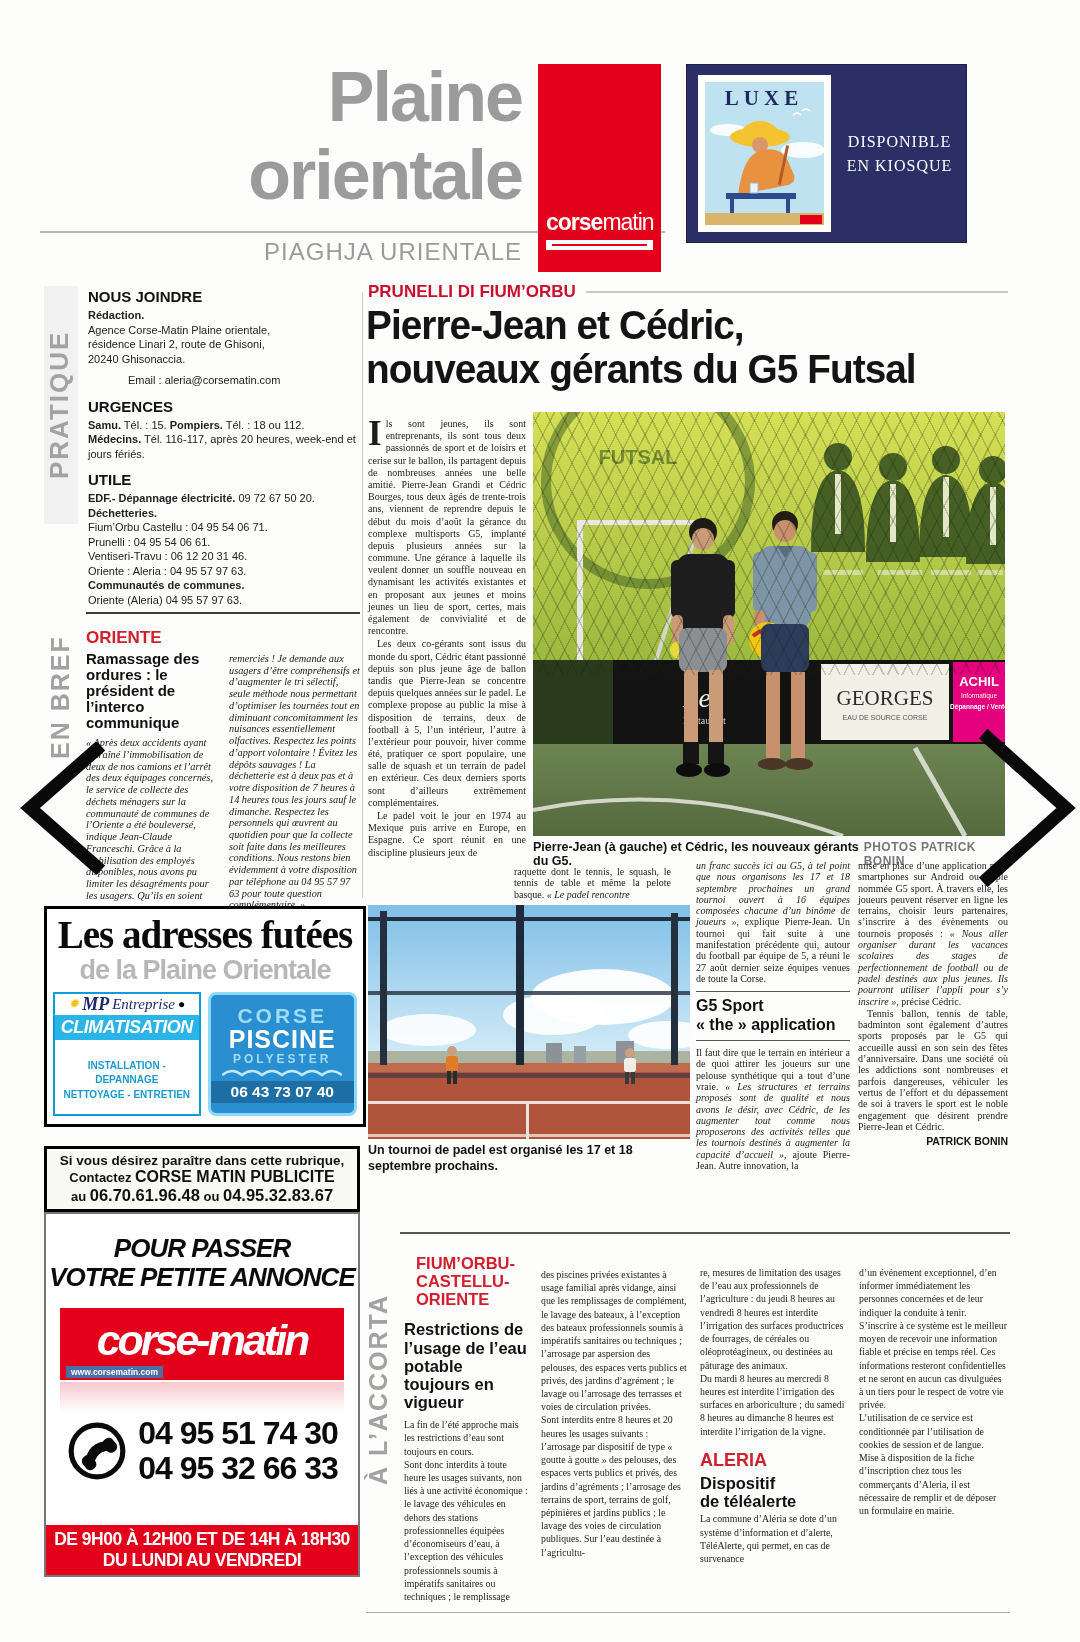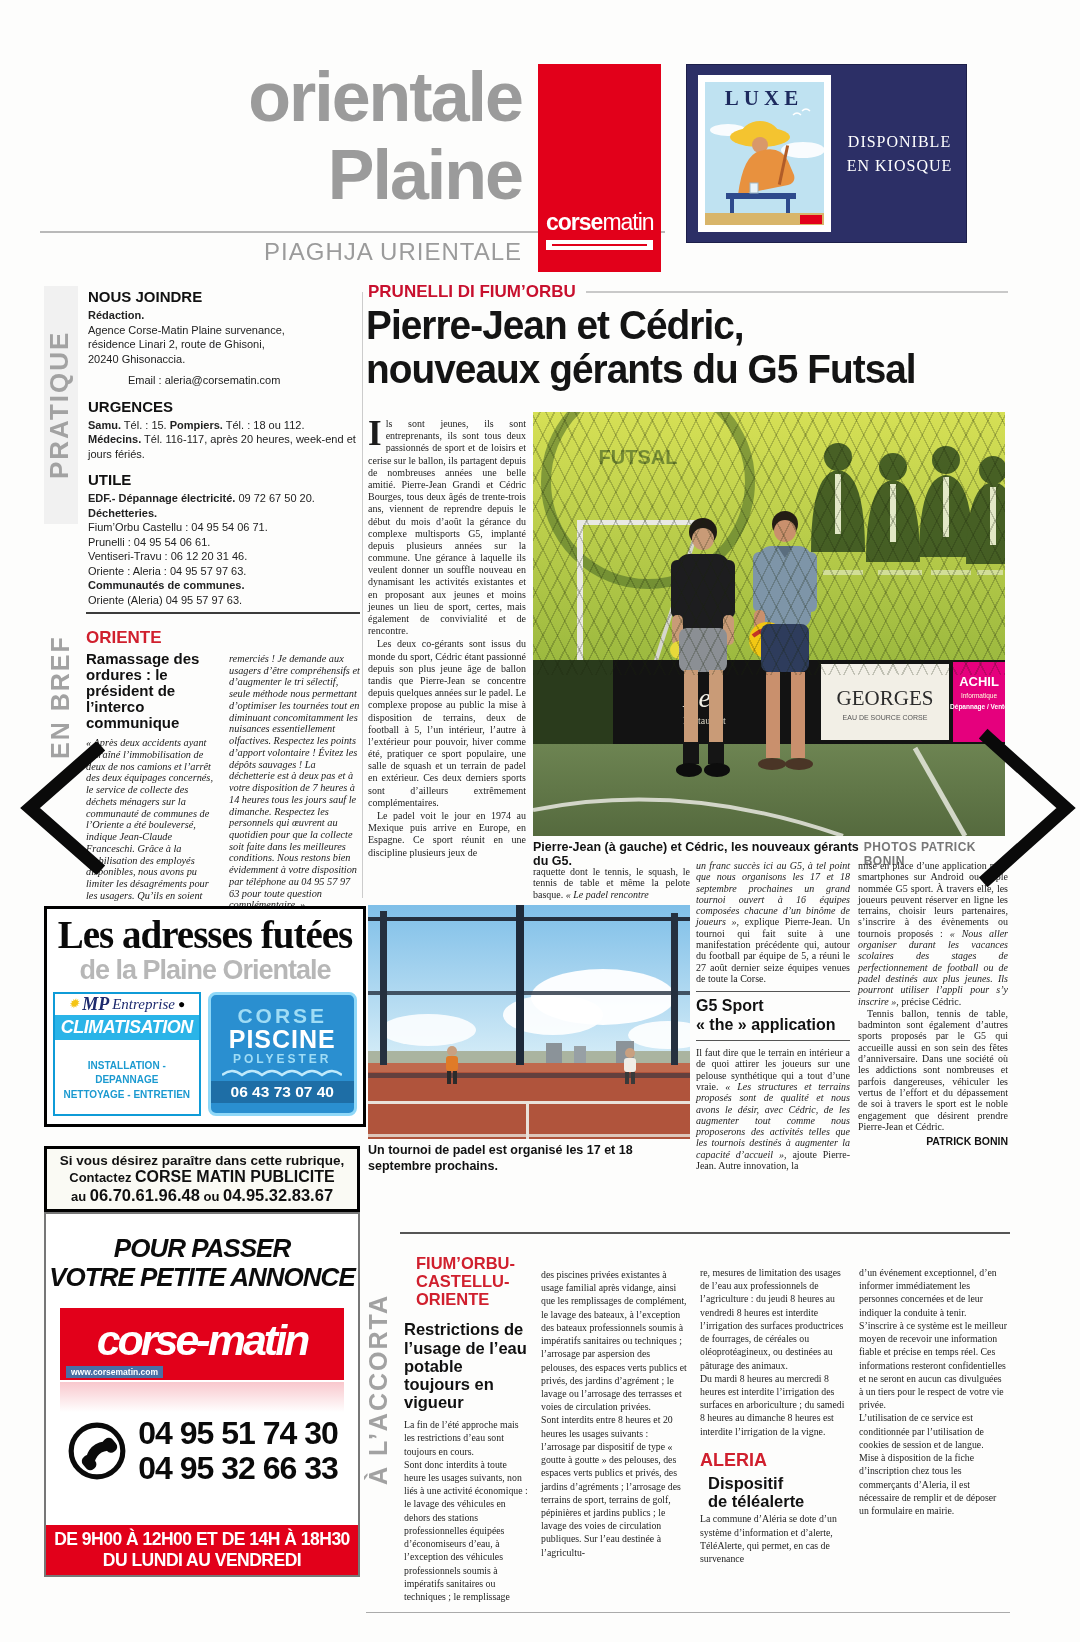--- a/index.html
+++ b/index.html
@@ -98,57 +98,57 @@
   .dropcap{float:left;font-family:"Liberation Serif",serif;font-weight:700;font-size:35px;
     line-height:.82;padding:2px 4px 0 0;}
   #main-photo{position:absolute;left:533px;top:412px;width:472px;height:424px;overflow:hidden;}
   .netting{position:absolute;left:0;top:0;width:100%;height:62%;
     background:repeating-linear-gradient(63deg,rgba(25,35,10,.22) 0 1.5px,transparent 1.5px 13px),
                repeating-linear-gradient(-63deg,rgba(25,35,10,.22) 0 1.5px,transparent 1.5px 13px);}
   #caption-row{position:absolute;left:533px;top:840px;width:472px;display:flex;
     justify-content:space-between;align-items:baseline;}
   .photo-cap{font-size:12.5px;font-weight:800;color:#111;}
   .photo-credit{font-size:12px;color:#777;letter-spacing:.5px;font-weight:bold;}
-  #col2-snippet{position:absolute;left:533px;top:866px;width:157px;}
+  #col2-snippet{position:absolute;left:514px;top:866px;width:157px;}
   #col3{position:absolute;left:696px;top:860px;width:154px;}
   #col4{position:absolute;left:858px;top:860px;width:150px;}
   .subhead{font-family:"Liberation Sans",sans-serif;font-weight:800;font-size:16px;line-height:1.15;
     color:#111;border-top:1px solid #555;border-bottom:1px solid #555;padding:5px 0 6px;margin:7px 0 6px;
     text-align:left;}
   .byline{text-align:right;font-family:"Liberation Sans",sans-serif;font-weight:800;font-size:10.5px;
     margin-top:4px;color:#111;}
   #padel-photo{position:absolute;left:368px;top:905px;width:322px;height:234px;overflow:hidden;}
   #padel-caption{position:absolute;left:368px;top:1143px;width:322px;font-size:12.5px;font-weight:800;
     line-height:1.25;color:#111;}
   
   #accorta-topline{position:absolute;left:400px;top:1232px;width:610px;height:2px;background:#555;}
   #accorta-label{position:absolute;left:364px;top:1240px;height:300px;width:32px;font-size:25px;}
   #accorta{position:absolute;left:404px;top:1242px;width:606px;display:flex;gap:13px;}
   .ac-col{font-family:"Liberation Serif",serif;font-size:9.8px;line-height:1.35;color:#1c1c1c;}
   .ac-c1{width:124px;} .ac-c2{width:146px;padding-top:26px;} .ac-c3{width:146px;padding-top:24px;} .ac-c4{width:148px;padding-top:24px;}
   .ac-kicker{font-family:"Liberation Sans",sans-serif;color:#d0202e;font-weight:800;font-size:16.5px;line-height:1.1;margin:12px;}
   .ac-title{font-family:"Liberation Sans",sans-serif;font-weight:800;font-size:16.5px;line-height:1.1;
     color:#111;margin:5px 0 7px;}
   .ac-kicker2{font-family:"Liberation Sans",sans-serif;color:#d0202e;font-weight:800;font-size:18px;margin:10px 0 0;}
-  .ac-title2{font-family:"Liberation Sans",sans-serif;font-weight:800;font-size:16.5px;line-height:1.1;color:#111;margin:2px 8px 2px;}
+  .ac-title2{font-family:"Liberation Sans",sans-serif;font-weight:800;font-size:16.5px;line-height:1.1;color:#111;margin:2px 0 2px;}
   .preline{white-space:pre-line;margin:0;}
   #accorta-bottomline{position:absolute;left:366px;top:1612px;width:644px;height:1px;background:#aaa;}
   
   .nav-arrow{position:absolute;z-index:50;cursor:pointer;}
   #prev-arrow{left:16px;top:742px;}
   #next-arrow{left:976px;top:728px;}
 </style>
 </head>
 <body>
 
 <div id="page">
 
   <div class="mast-title">
+    <div>Plaine</div>
     <div>orientale</div>
-    <div>Plaine</div>
   </div>
   <div class="mast-rule"></div>
   <div class="mast-sub">PIAGHJA URIENTALE</div>
 
   <div class="logo-block">
     <div class="logo-text"><b>corse</b><span>matin</span></div>
     <div class="logo-bar">
         <i></i>
       </div>
   </div>
@@ -178,21 +178,21 @@
     <div class="kiosk-txt">
       <span>DISPONIBLE</span>
       <span>EN KIOSQUE</span>
     </div>
   </div>
 
   <div id="pratique-label" class="vlabel">PRATIQUE</div>
   <div class="prat">
     <h3>NOUS JOINDRE</h3>
     <p><b>Rédaction.</b></p>
-    <p>Agence Corse-Matin Plaine survenance,</p>
+    <p>Agence Corse-Matin Plaine orientale,</p>
     <p>résidence Linari 2, route de Ghisoni,</p>
     <p>20240 Ghisonaccia.</p>
     <p class="mt">Email : aleria@corsematin.com</p>
     <h3>URGENCES</h3>
     <p><b>Samu.</b><span> Tél. : 15. </span><b>Pompiers.</b><span> Tél. : 18 ou 112. </span><b>Médecins.</b><span> Tél. 116-117, après 20 heures, week-end et jours fériés.</span></p>
     <h3>UTILE</h3>
     <p><b>EDF.- Dépannage électricité.</b><span> 09 72 67 50 20.</span></p>
     <p><b>Déchetteries.</b></p>
     <p>Fium’Orbu Castellu : 04 95 54 06 71.</p>
     <p>Prunelli : 04 95 54 06 61.</p>

